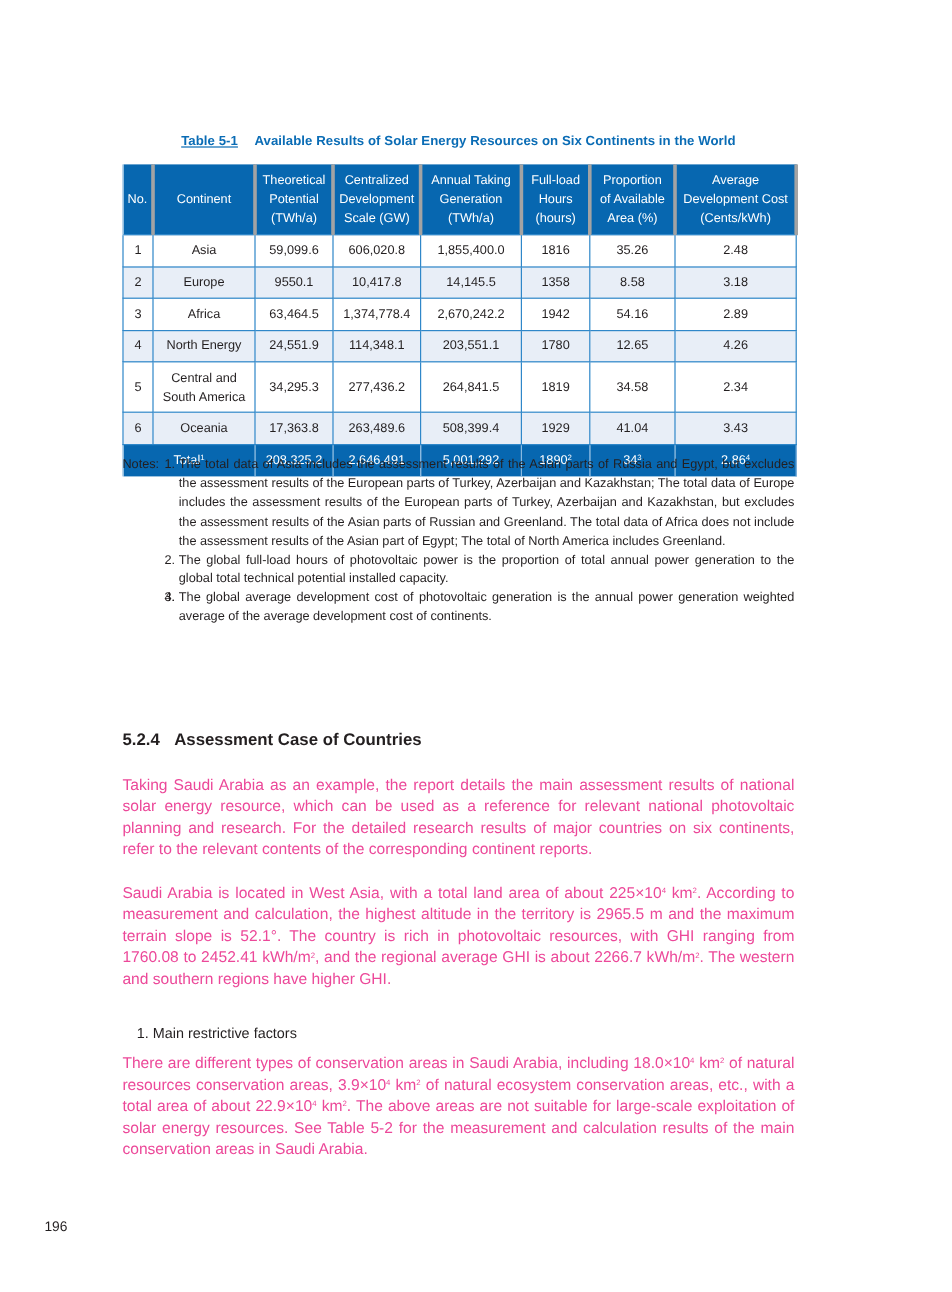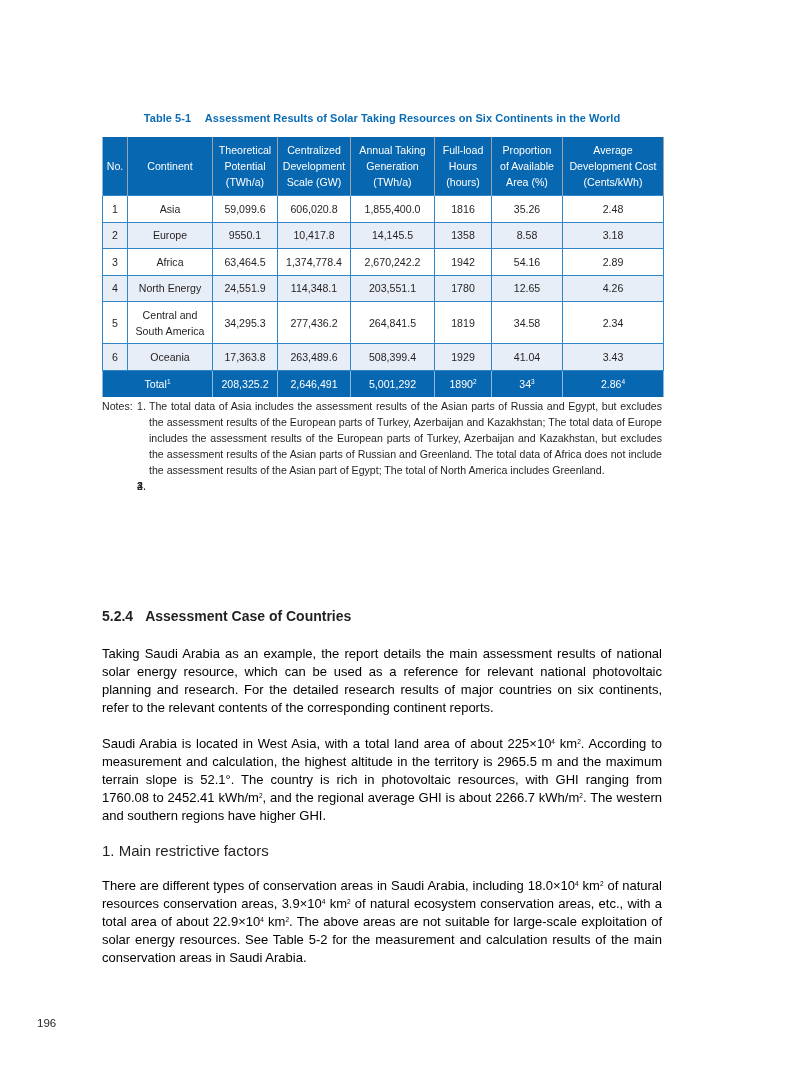--- a/index.html
+++ b/index.html
@@ -1,44 +1,44 @@
 <!DOCTYPE html>
 <html><head>
 <meta charset="utf-8">
 <style>
   html, body { margin: 0; padding: 0; background: #ffffff; }
   body { width: 793px; height: 1077px; position: relative; font-family: "Liberation Sans", sans-serif; color: #231f20; overflow: hidden; }
   .caption { position: absolute; left: 102px; top: 112px; width: 560px; text-align: center; font-size: 11px; font-weight: bold; color: #0a6cb5; letter-spacing: 0.05px; }
-  .caption .num { margin-right: 11px; }
+  .caption .num { margin-right: 11px; text-decoration: underline; }
   table.data { position: absolute; left: 102px; top: 137px; width: 561px; border-collapse: collapse; table-layout: fixed; font-size: 10.6px; }
-  table.data th { background: #0767b0; color: #ffffff; font-weight: normal; border-left: 1px solid #8ab9e0; border-right: 1px solid #a3a3a3; text-align: center; line-height: 16px; padding: 3px 1px 3px 1px; height: 52px; vertical-align: middle; }
+  table.data th { background: #0767b0; color: #ffffff; font-weight: normal; border-left: 1px solid #8ab9e0; border-right: 3px solid #a3a3a3; text-align: center; line-height: 16px; padding: 3px 1px 3px 1px; height: 52px; vertical-align: middle; }
   table.data td { text-align: center; border: 1px solid #2f87c9; padding: 0 1px; vertical-align: middle; color: #231f20; }
   table.data tr.r { height: 26.5px; }
   table.data tr.tall { height: 42px; }
   table.data tr.alt td { background: #e8eef7; }
   table.data tr.total td { background: #0767b0; color: #ffffff; border-left: 1px solid #8ab9e0; border-right: 1px solid #8ab9e0; border-top: 1px solid #2f87c9; border-bottom: none; height: 26px; }
   sup { font-size: 6.5px; vertical-align: 4px; line-height: 0; }
-  .notes { position: absolute; left: 102px; top: 399px; width: 560px; font-size: 10.6px; line-height: 15.9px; color: #231f20; }
+  .notes { position: absolute; left: 102px; top: 380px; width: 560px; font-size: 10.6px; line-height: 15.9px; color: #231f20; }
   .note { position: relative; padding-left: 47px; text-align: justify; }
   .note .lbl { position: absolute; left: 0; }
   .note .n { position: absolute; left: 35px; }
   .note2 { padding-left: 47px; position: relative; text-align: justify; }
   .note2 .n { position: absolute; left: 35px; }
   h3.sec { position: absolute; left: 102px; top: 608px; margin: 0; font-size: 14px; font-weight: bold; color: #231f20; }
   h3.sec .num { margin-right: 12px; }
-  .para { position: absolute; left: 102px; width: 560px; font-size: 13px; line-height: 18px; text-align: justify; color: #000000; margin: 0; }
-  .sub { position: absolute; left: 102px; top: 842px; font-size: 15px; color: #231f20; margin: 0; }
+  .para { position: absolute; left: 102px; width: 560px; font-size: 13px; line-height: 18px; text-align: justify; color: #ec4899; margin: 0; }
+  .sub { position: absolute; left: 102px; top: 842px; font-size: 12px; color: #231f20; margin: 12px; }
   .pageno { position: absolute; left: 37px; top: 1017px; font-size: 11.5px; color: #231f20; text-align: center; }
 </style>
 </head>
 <body>
 
 <div class="caption">
   <span class="num">Table 5-1</span>
-  <span>Assessment Results of Solar Taking Resources on Six Continents in the World</span>
+  <span>Available Results of Solar Energy Resources on Six Continents in the World</span>
 </div>
 
 <table class="data">
   <colgroup>
     <col style="width:25px">
       <col style="width:85px">
       <col style="width:65px">
       <col style="width:73px">
       <col style="width:84px">
       <col style="width:57px">
@@ -131,26 +131,28 @@
 </table>
 
 <div class="notes">
   <div class="note">
     <span class="lbl">Notes:</span>
     <span class="n">1.</span>
     <span>The total data of Asia includes the assessment results of the Asian parts of Russia and Egypt, but excludes the assessment results of the European parts of Turkey, Azerbaijan and Kazakhstan; The total data of Europe includes the assessment results of the European parts of Turkey, Azerbaijan and Kazakhstan, but excludes the assessment results of the Asian parts of Russian and Greenland. The total data of Africa does not include the assessment results of the Asian part of Egypt; The total of North America includes Greenland.</span>
   </div>
   <div class="note2">
     <span class="n">2.</span>
+    <span>The global full-load hours of photovoltaic power is the proportion of total annual power generation to the global total technical potential installed capacity.</span>
   </div>
   <div class="note2">
     <span class="n">3.</span>
   </div>
   <div class="note2">
     <span class="n">4.</span>
+    <span>The global average development cost of photovoltaic generation is the annual power generation weighted average of the average development cost of continents.</span>
   </div>
 </div>
 
 <h3 class="sec">
   <span class="num">5.2.4</span><span>Assessment Case of Countries</span>
 </h3>
 
 <p class="para" style="top:645px">Taking Saudi Arabia as an example, the report details the main assessment results of national solar energy resource, which can be used as a reference for relevant national photovoltaic planning and research. For the detailed research results of major countries on six continents, refer to the relevant contents of the corresponding continent reports.</p>
 
 <p class="para" style="top:735px"><span>Saudi Arabia is located in West Asia, with a total land area of about 225×10</span><sup>4</sup><span> km</span><sup>2</sup><span>. According to measurement and calculation, the highest altitude in the territory is 2965.5 m and the maximum terrain slope is 52.1°. The country is rich in photovoltaic resources, with GHI ranging from 1760.08 to 2452.41 kWh/m</span><sup>2</sup><span>, and the regional average GHI is about 2266.7 kWh/m</span><sup>2</sup><span>. The western and southern regions have higher GHI.</span></p>

